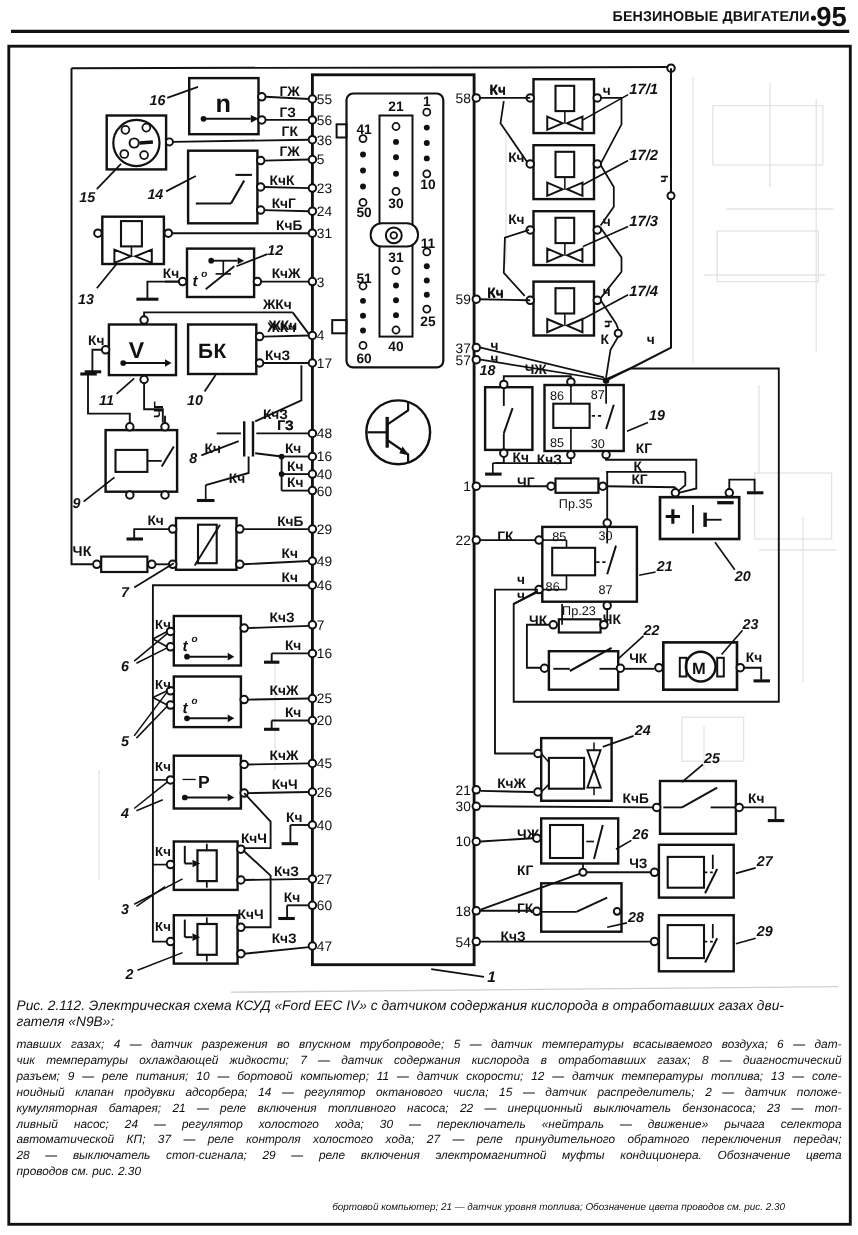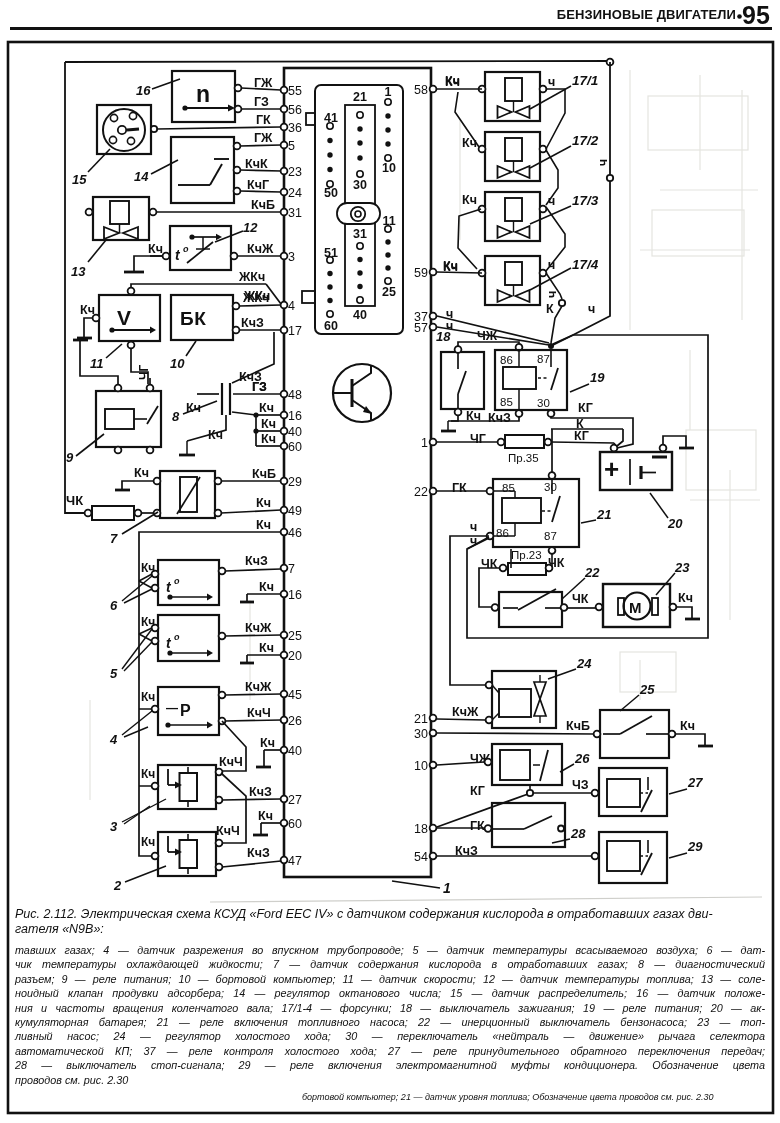--- a/index.html
+++ b/index.html
@@ -701,20 +701,19 @@
 <line x1="210" y1="902" x2="762" y2="897" stroke="#cfcfcb" stroke-width="1.2"></line>
 <g font-family="Liberation Sans, sans-serif" fill="#c2c2bc" font-size="9" font-style="italic">
 <text x="302" y="1100">бортовой компьютер; 21 — датчик уровня топлива; Обозначение цвета проводов см. рис. 2.30</text>
 </g>
 </svg>
 <div class="cap" style="top:907px;font-size:12.5px;line-height:15px;letter-spacing:0px">Рис. 2.112. Электрическая схема КСУД «Ford EEC IV» с датчиком содержания кислорода в отработавших газах дви-<br>гателя «N9B»:</div>
 <div class="cap" style="top:943px;font-size:10.8px;line-height:14.4px">
       <div class="jl">тавших газах; 4 — датчик разрежения во впускном трубопроводе; 5 — датчик температуры всасываемого воздуха; 6 — дат-</div>
       <div class="jl">чик температуры охлаждающей жидкости; 7 — датчик содержания кислорода в отработавших газах; 8 — диагностический</div>
       <div class="jl">разъем; 9 — реле питания; 10 — бортовой компьютер; 11 — датчик скорости; 12 — датчик температуры топлива; 13 — соле-</div>
-      <div class="jl">ноидный клапан продувки адсорбера; 14 — регулятор октанового числа; 15 — датчик распределитель; 16 — датчик положе-</div>
-      <div class="jl">ния и частоты вращения коленчатого вала; 17/1-4 — форсунки; 18 — выключатель зажигания; 19 — реле питания; 20 — ак-</div>
+      <div class="jl">ноидный клапан продувки адсорбера; 14 — регулятор октанового числа; 15 — датчик распределитель; 2 — датчик положе-</div>
       <div class="jl">кумуляторная батарея; 21 — реле включения топливного насоса; 22 — инерционный выключатель бензонасоса; 23 — топ-</div>
       <div class="jl">ливный насос; 24 — регулятор холостого хода; 30 — переключатель «нейтраль — движение» рычага селектора</div>
       <div class="jl">автоматической КП; 37 — реле контроля холостого хода; 27 — реле принудительного обратного переключения передач;</div>
       <div class="jl">28 — выключатель стоп-сигнала; 29 — реле включения электромагнитной муфты кондиционера. Обозначение цвета</div>
       <div>проводов см. рис. 2.30</div>
     </div>
 </div>
 </body></html>

